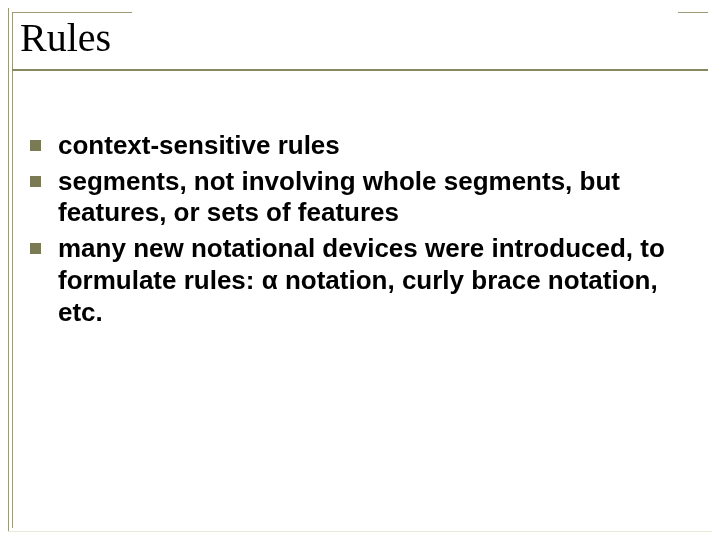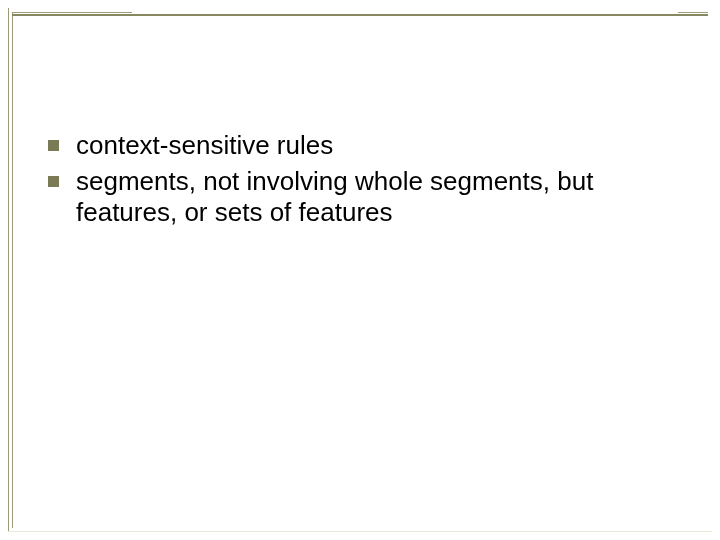--- a/index.html
+++ b/index.html
@@ -73,23 +73,24 @@
     padding: 0;
   }
   .title-underline {
     height: 0;
     border-top: 2px solid #888860;
     margin-left: -8px;
     margin-right: -8px;
   }
   .body {
     position: absolute;
-    left: 42px;
+    left: 24px;
     right: 30px;
     top: 130px;
+    font-weight: bold;
   }
   .bullet-list {
     list-style: none;
     margin: 0;
     padding: 0;
   }
   .bullet-list li {
     position: relative;
     padding-left: 34px;
     font-size: 26px;
@@ -118,27 +119,31 @@
 
 <div class="slide">
 
   <div class="frame-left-1"></div>
   <div class="frame-left-2"></div>
   <div class="frame-top-short"></div>
   <div class="frame-top-right"></div>
   <div class="frame-bottom-faint"></div>
 
   <div class="title-wrap">
+    <h1 class="title">Rules</h1>
     <div class="title-underline"></div>
   </div>
 
   <div class="body">
     <ul class="bullet-list">
       <li>
         <span>context-sensitive rules</span>
       </li>
       <li>
         <span>segments, not involving whole segments, but features, or sets of features</span>
       </li>
+      <li>
+        <span>many new notational devices were introduced, to formulate rules: α notation, curly brace notation, etc.</span>
+      </li>
     </ul>
   </div>
 
 </div>
 
 </body></html>

